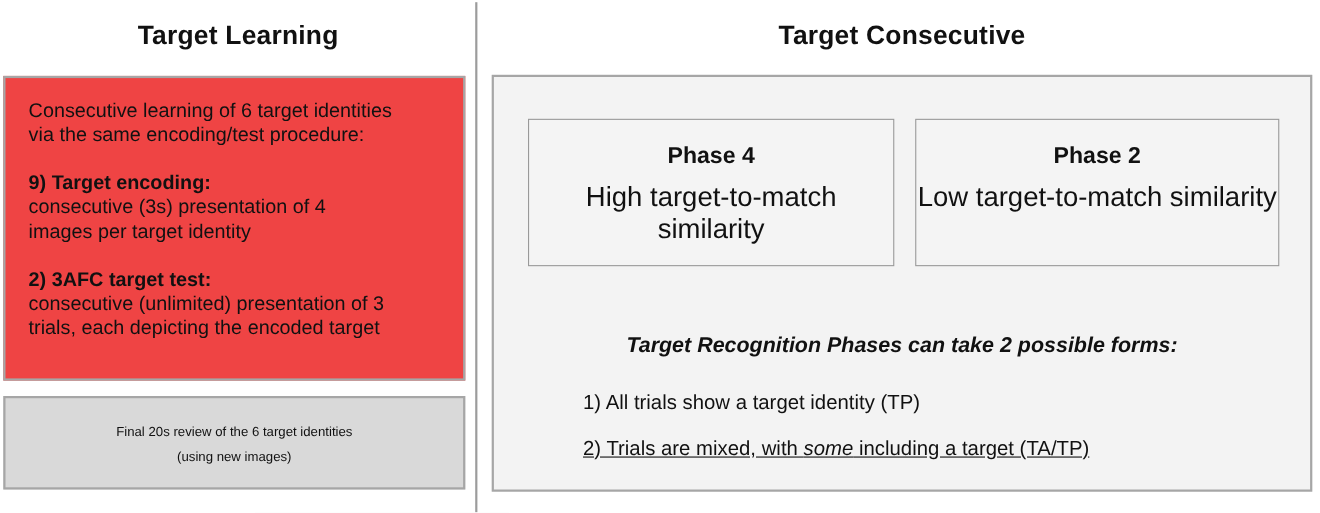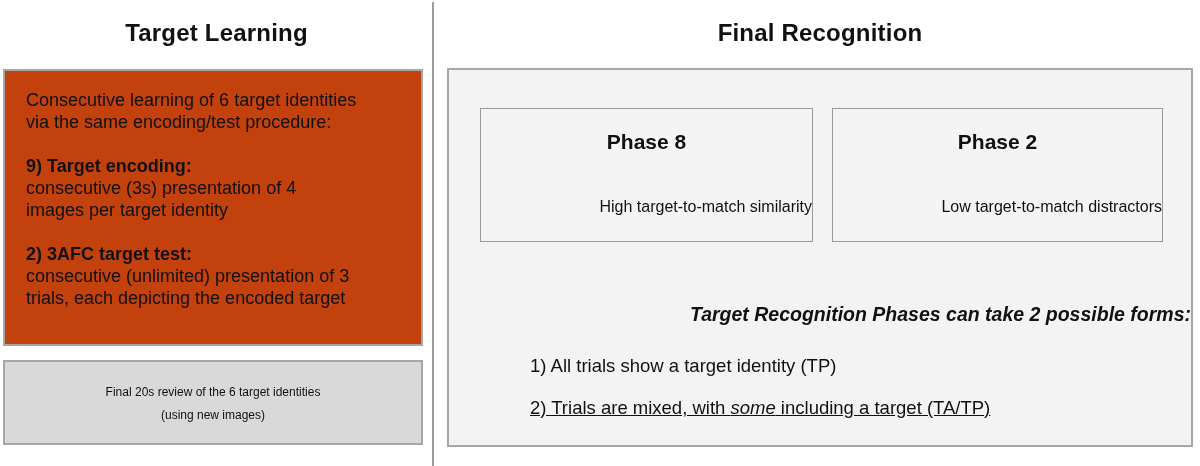--- a/index.html
+++ b/index.html
@@ -41,21 +41,21 @@
   }
 
   
   #learning-box {
     position: absolute;
     left: 3px;
     top: 69px;
     width: 420px;
     height: 277px;
     box-sizing: border-box;
-    background: #c2410c;
+    background: #ef4444;
     border: 2px solid #a6a6a6;
     padding: 18px 18px 0 21px;
     font-size: 18px;
     line-height: 22px;
   }
   .line { white-space: nowrap; }
   .bold-line { font-weight: 700; white-space: nowrap; }
   .spacer-line { height: 22px; }
 
   #review-box {
@@ -96,51 +96,50 @@
     padding-top: 21px;
   }
   #phase-box-1 { left: 31px; }
   #phase-box-2 { left: 383px; width: 331px; }
   .phase-title {
     font-size: 21px;
     font-weight: 700;
     line-height: 24px;
   }
   .phase-desc {
-    font-size: 16px;
-    margin-top: 44px;
-    text-align: right;
+    font-size: 25px;
+    margin-top: 11px;
   }
   #forms-heading {
     position: absolute;
     left: 0;
     right: 0;
     top: 233px;
-    text-align: right;
+    text-align: center;
     font-size: 19.5px;
     font-weight: 700;
     font-style: italic;
   }
   .form-item {
     position: absolute;
     left: 81px;
     font-size: 18.5px;
     white-space: nowrap;
   }
   #form-item-1 { top: 285px; text-align: right; }
   #form-item-2 { top: 327px; text-decoration: underline; }
   .emph { font-style: italic; }
 </style>
 </head>
 <body>
 
 <div id="canvas">
 
   <div id="left-title" class="panel-title">Target Learning</div>
-  <div id="right-title" class="panel-title">Final Recognition</div>
+  <div id="right-title" class="panel-title">Target Consecutive</div>
 
   <div id="divider"></div>
 
   <div id="learning-box">
     <div class="line">Consecutive learning of 6 target identities</div>
     <div class="line">via the same encoding/test procedure:</div>
     <div class="spacer-line"></div>
     <div class="bold-line">9) Target encoding:</div>
     <div class="line">consecutive (3s) presentation of 4</div>
     <div class="line">images per target identity</div>
@@ -151,27 +150,27 @@
   </div>
 
   <div id="review-box">
     <div class="line">Final 20s review of the 6 target identities</div>
     <div class="line">(using new images)</div>
   </div>
 
   <div id="recognition-box">
 
     <div id="phase-box-1" class="phase-box">
-      <div class="phase-title">Phase 8</div>
+      <div class="phase-title">Phase 4</div>
       <div class="phase-desc">High target-to-match similarity</div>
     </div>
 
     <div id="phase-box-2" class="phase-box">
       <div class="phase-title">Phase 2</div>
-      <div class="phase-desc">Low target-to-match distractors</div>
+      <div class="phase-desc">Low target-to-match similarity</div>
     </div>
 
     <div id="forms-heading">Target Recognition Phases can take 2 possible forms:</div>
 
     <div id="form-item-1" class="form-item">1) All trials show a target identity (TP)</div>
 
     <div id="form-item-2" class="form-item">
       <span>2) Trials are mixed, with </span><span class="emph">some</span><span> including a target (TA/TP)</span>
     </div>
 

